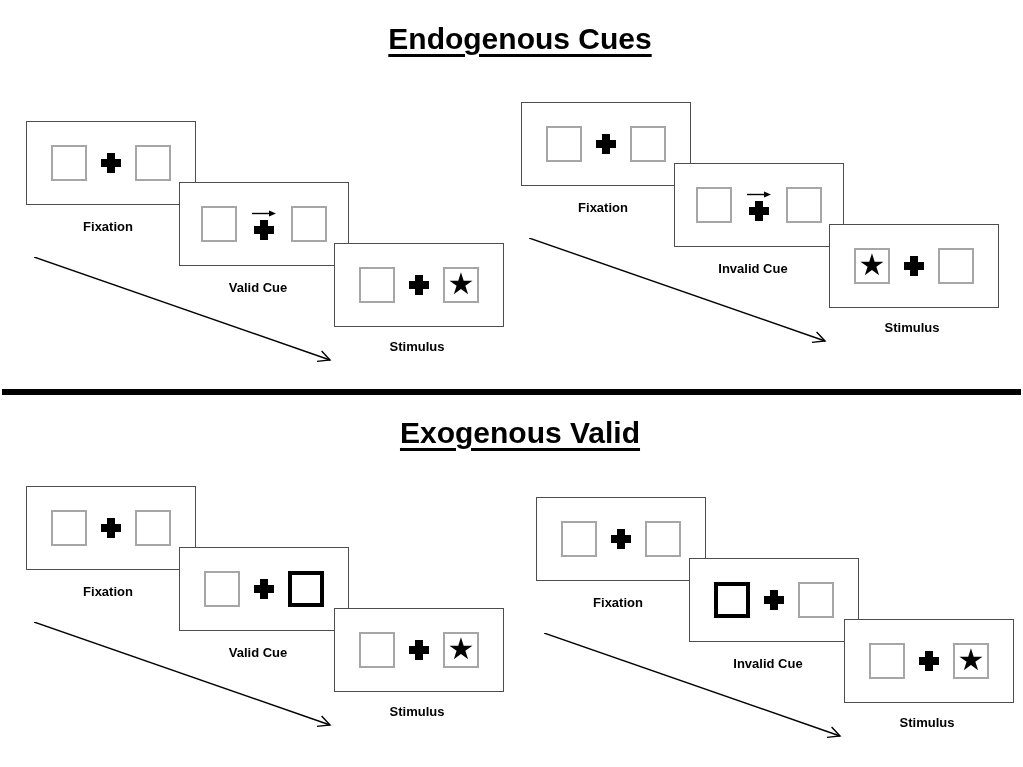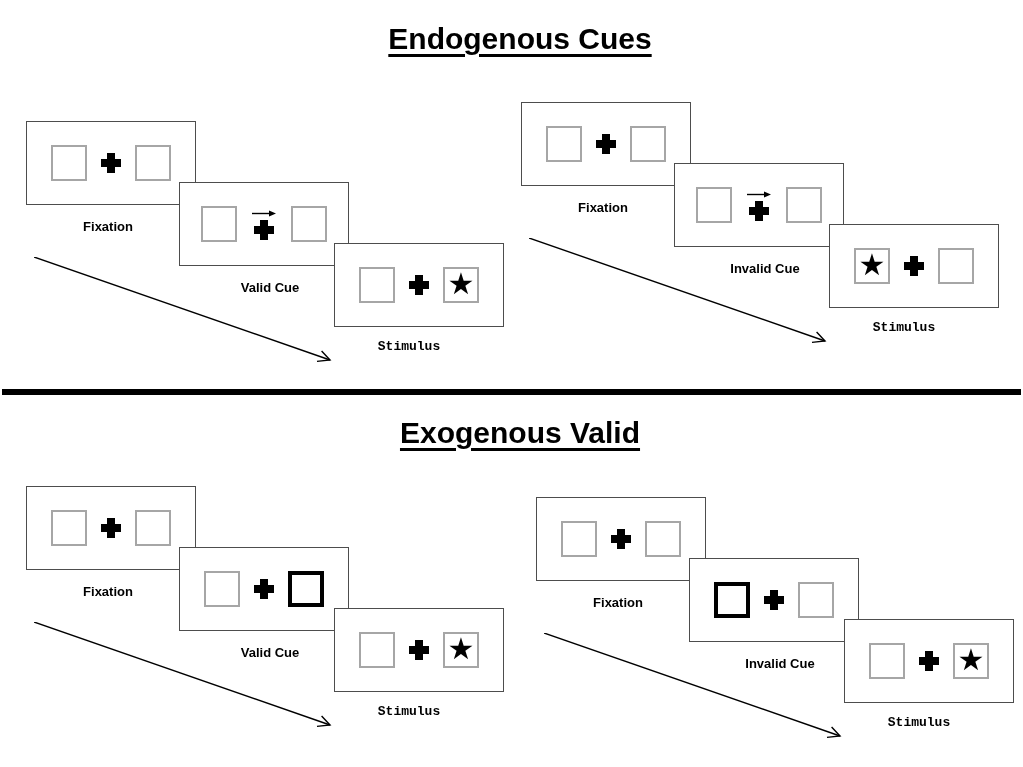--- a/index.html
+++ b/index.html
@@ -48,22 +48,22 @@
   .plus .hb{position:absolute;left:0;top:6px;width:20px;height:8px;background:#000;}
   .cue-arrow-svg{display:block;margin-bottom:2px;}
 
   .star{font-size:30px;line-height:30px;color:#000;display:block;transform:translateY(-1px);}
 
   .step-label{
     position:absolute;width:160px;text-align:center;font-weight:bold;
     font-size:13px;line-height:21px;color:#000;z-index:4;white-space:nowrap;
   }
   .l1{left:2px;top:95px;}
-  .l2{left:164px;top:156px;}
-  .l3{left:303px;top:215px;font-family:Liberation Mono, monospace;}
+  .l2{left:152px;top:156px;}
+  .l3{left:311px;top:215px;}
 
   .seq-arrow{position:absolute;left:8px;top:136px;z-index:0;}
 </style>
 </head>
 <body>
 
 <div id="canvas">
 
   <div class="section-title" id="title-endogenous">
     <span class="title-text">Endogenous Cues</span>

